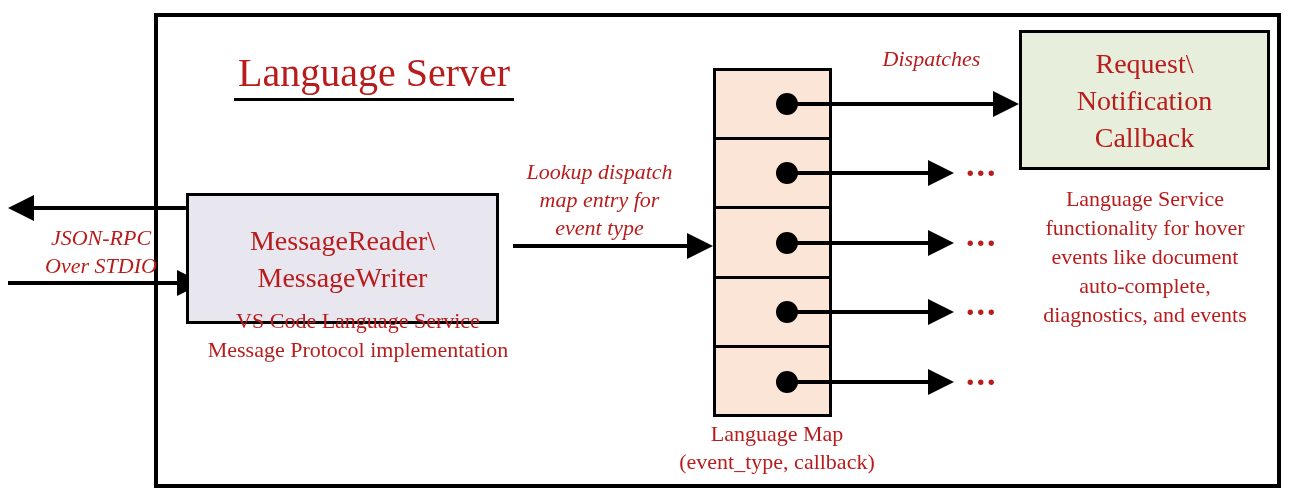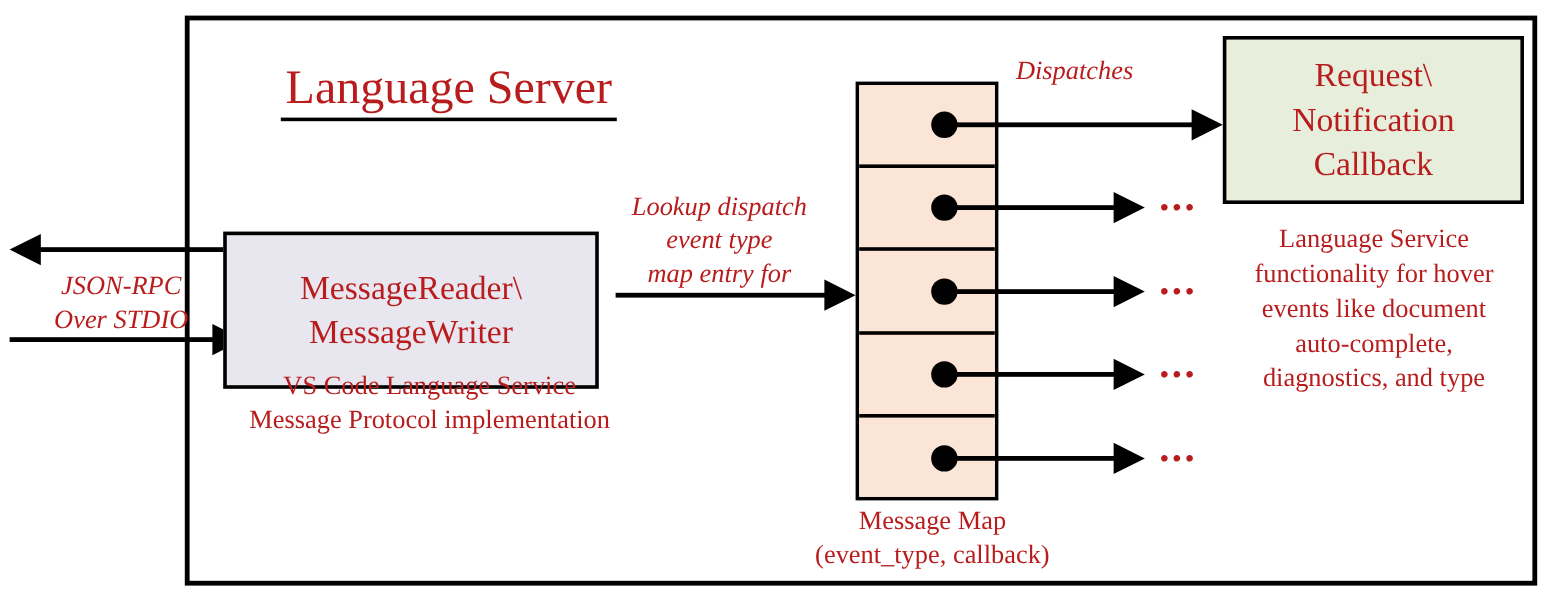--- a/index.html
+++ b/index.html
@@ -67,22 +67,22 @@
   <div class="lbl" style="left:178px;top:306px;width:360px;line-height:29px;">
     <div>VS Code Language Service</div>
     <div>Message Protocol implementation</div>
   </div>
 
   <div class="hline" style="left:513px;top:244px;width:177px;"></div>
   <div class="head-r" style="left:687px;top:233px;"></div>
 
   <div class="lbl italic" style="left:512px;top:158px;width:175px;line-height:28px;">
     <div>Lookup dispatch</div>
+    <div>map entry for</div>
     <div>event type</div>
-    <div>map entry for</div>
   </div>
 
   <div class="map">
     <div class="map-cell" style="background:#fbe5d6;"></div>
     <div class="map-cell" style="background:#fbe5d6;"></div>
     <div class="map-cell" style="background:#fbe5d6;"></div>
     <div class="map-cell" style="background:#fbe5d6;"></div>
     <div class="map-cell" style="background:#fbe5d6;"></div>
   </div>
 
@@ -104,36 +104,36 @@
   <div class="ellipsis" style="left:966px;top:218px;">...</div>
 
   <div class="hline" style="left:785px;top:310px;width:145px;"></div>
   <div class="head-r" style="left:928px;top:299px;"></div>
   <div class="ellipsis" style="left:966px;top:287px;">...</div>
 
   <div class="hline" style="left:785px;top:380px;width:145px;"></div>
   <div class="head-r" style="left:928px;top:369px;"></div>
   <div class="ellipsis" style="left:966px;top:357px;">...</div>
 
-  <div class="lbl italic" style="left:828px;top:44px;width:135px;line-height:29px;">
+  <div class="lbl italic" style="left:864px;top:44px;width:135px;line-height:29px;">
     <div>Dispatches</div>
   </div>
 
   <div class="lbl" style="left:637px;top:420px;width:280px;line-height:28px;">
-    <div>Message Map</div>
+    <div>Language Map</div>
     <div>(event_type, callback)</div>
   </div>
 
   <div class="node cb-box" style="background:#e7efdc;">
     <div>Request\</div>
     <div>Notification</div>
     <div>Callback</div>
   </div>
 
   <div class="lbl" style="left:1012px;top:184px;width:266px;line-height:29px;">
     <div>Language Service</div>
     <div>functionality for hover</div>
     <div>events like document</div>
     <div>auto-complete,</div>
-    <div>diagnostics, and type</div>
+    <div>diagnostics, and events</div>
   </div>
 
 </div>
 
 </body></html>

